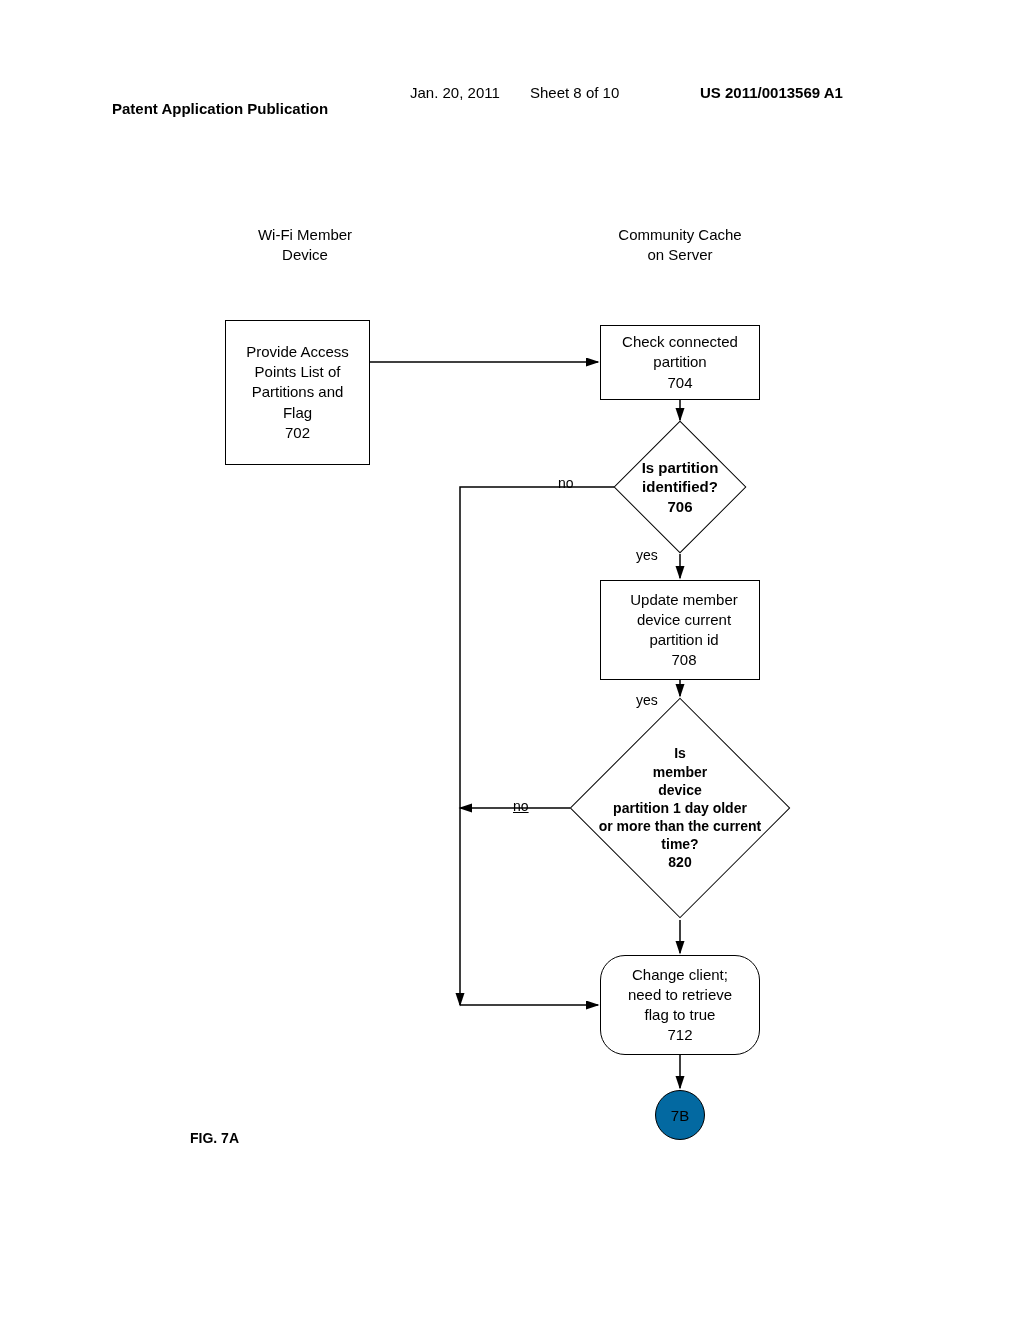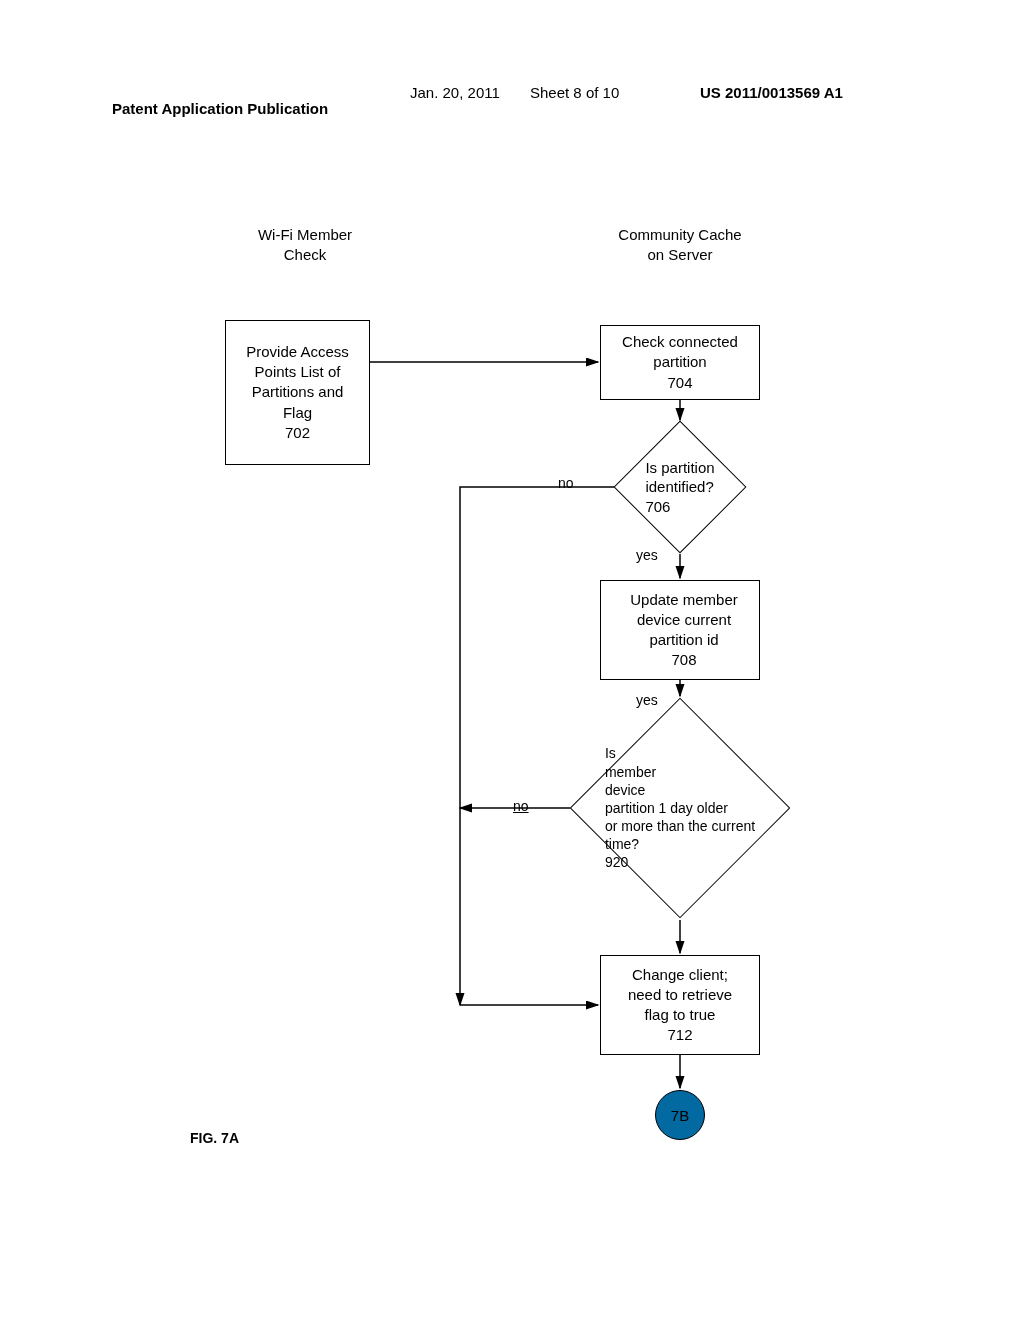--- a/index.html
+++ b/index.html
@@ -45,25 +45,26 @@
 
   .diamond {
     position: absolute;
     border: 1.5px solid #000;
     transform: rotate(45deg);
     background: #fff;
   }
   .diamond-label {
     position: absolute;
     font-size: 15px;
-    text-align: left;
+    text-align: center;
     line-height: 1.3;
     display: flex;
     align-items: center;
     justify-content: center;
+    font-weight: bold;
   }
 
   .circle {
     position: absolute;
     border: 1.5px solid #000;
     border-radius: 50%;
     display: flex;
     align-items: center;
     justify-content: center;
     font-size: 15px;
@@ -92,21 +93,21 @@
 <body>
 
 <div class="header">
   <span class="header-left">Patent Application Publication</span>
   <span class="header-mid">Jan. 20, 2011</span>
   <span class="header-sheet">Sheet 8 of 10</span>
   <span class="header-right">US 2011/0013569 A1</span>
 </div>
 
 <div class="col-label" style="left:225px; top:225px; width:160px; white-space:pre-line;">Wi-Fi Member
-Check</div>
+Device</div>
 <div class="col-label" style="left:590px; top:225px; width:180px; white-space:pre-line;">Community Cache
 on Server</div>
 
 <div class="box" style="left:225px; top:320px; width:145px; height:145px; white-space:pre-line;">Provide Access
 Points List of
 Partitions and
 Flag
 702</div>
 
 <div class="box" style="left:600px; top:325px; width:160px; height:75px; white-space:pre-line;">Check connected
@@ -123,23 +124,23 @@
 partition id
 708</div>
 
 <div class="diamond" style="left:602px; top:730px; width:156px; height:156px;"></div>
 <div class="diamond-label" style="left:553px; top:700px; width:254px; height:216px; white-space:pre-line; font-size:14px;">Is
 member
 device
 partition 1 day older
 or more than the current
 time?
-920</div>
+820</div>
 
-<div class="box" style="left:600px; top:955px; width:160px; height:100px; white-space:pre-line;">Change client;
+<div class="box" style="left:600px; top:955px; width:160px; height:100px; white-space:pre-line;border-radius:25px;">Change client;
 need to retrieve
 flag to true
 712</div>
 
 <div class="circle" style="left:655px; top:1090px; width:50px; height:50px;">7B</div>
 
 <div class="fig-label" style="left:190px; top:1130px;">FIG.  7A</div>
 
 <div class="edge-label" style="left:558px; top:475px;">no</div>
 <div class="edge-label" style="left:636px; top:547px;">yes</div>

